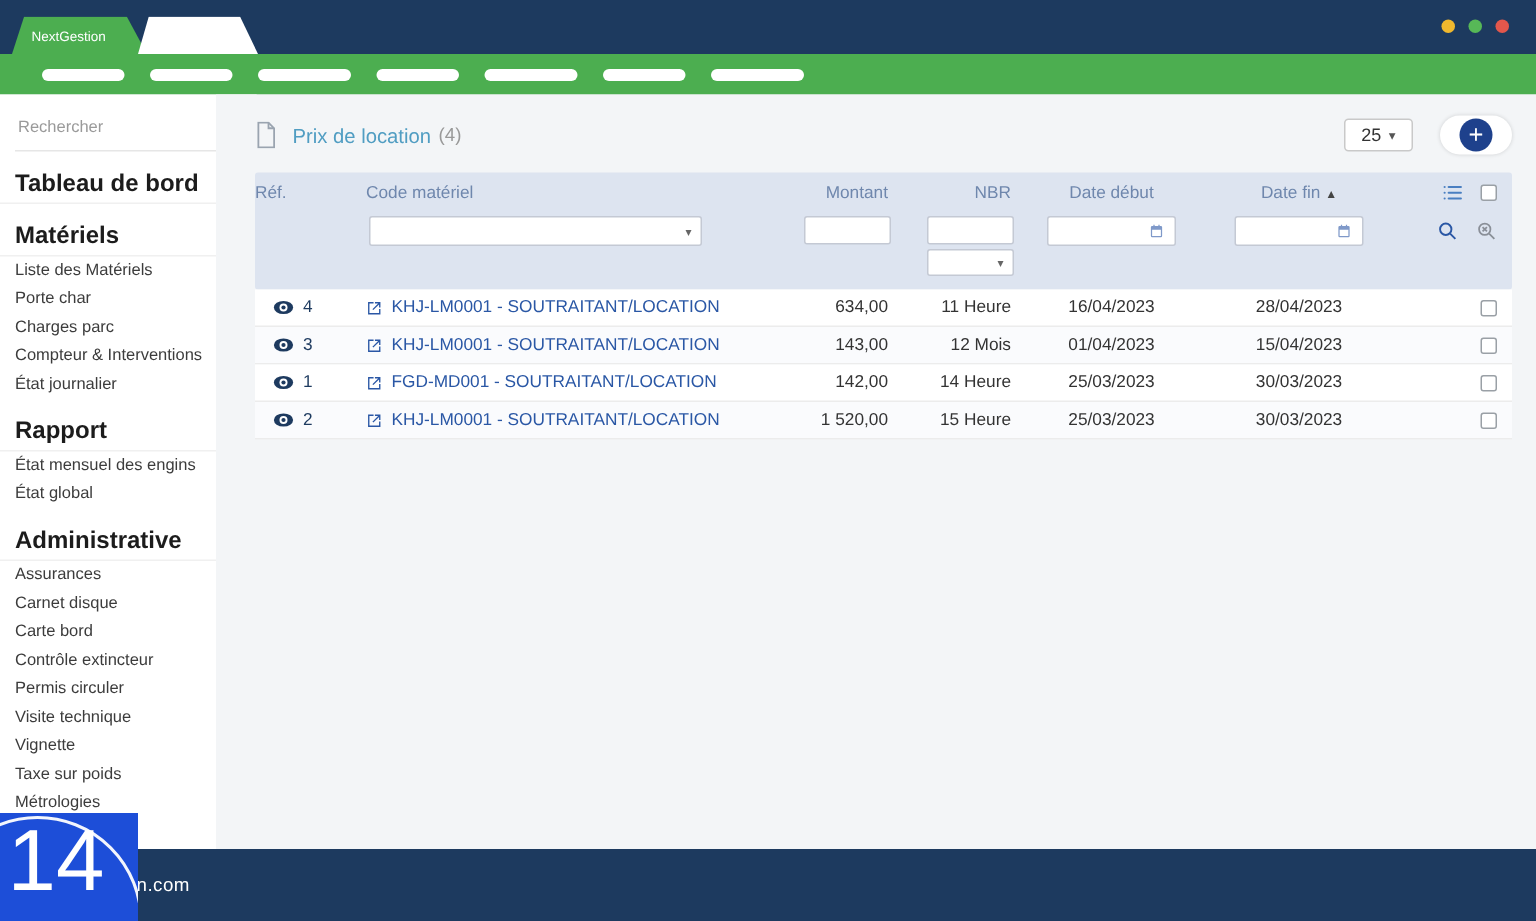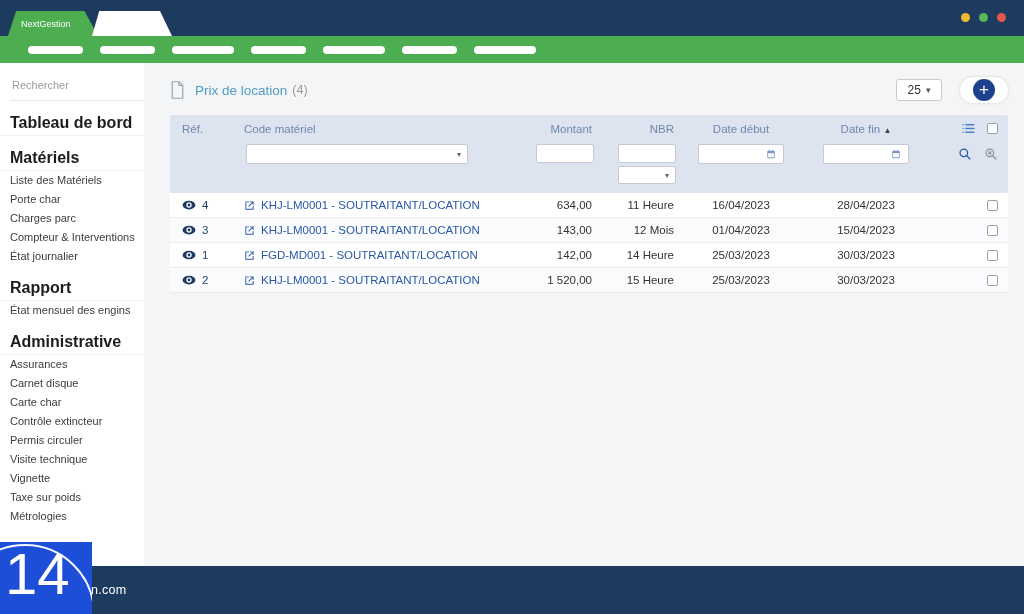--- a/index.html
+++ b/index.html
@@ -43,21 +43,21 @@
   .add-pill { width:48px; height:26px; background:#fff; border-radius:13px; display:flex; align-items:center;
               justify-content:center; box-shadow:0 0 3px rgba(0,0,0,.15); }
   .add-btn { width:22px; height:22px; border-radius:50%; background:#1e418c; color:#fff; display:flex;
              align-items:center; justify-content:center; font-size:17px; line-height:1; cursor:pointer; padding-bottom:2px; }
   
   .table { position:absolute; top:52px; left:26px; right:16px; }
   .t-grid { display:grid; grid-template-columns: 74px 238px 118px 82px 118px 132px 1fr; align-items:center; }
   .header-strip { background:#dde4f0; border-radius:2px; }
   .header-row { height:27px; }
   .th { font-size:11.5px; color:#6f87ad; cursor:pointer; }
-  .c-ref { padding-left:12px; }
+  .c-ref { }
   .c-montant { text-align:right; padding-right:8px; }
   .c-nbr { text-align:right; padding-right:8px; }
   .c-date { text-align:center; }
   .c-act { display:flex; align-items:center; justify-content:flex-end; gap:12px; padding-right:10px; }
   .sort { color:#444; font-size:8px; }
   .cbx { width:11px; height:11px; border:1px solid #9aa0a6; background:#fff; border-radius:2px; display:inline-block; cursor:pointer; }
   .filter-row { padding:2px 0 9px; align-items:start; }
   .fcell { display:flex; }
   .fcell.right { justify-content:flex-end; padding-right:6px; }
   .fcell.center { justify-content:center; }
@@ -118,24 +118,25 @@
   <div>
       <div class="sb-heading">Tableau de bord</div>
       <div class="sb-heading">Matériels</div>
       <div class="sb-item">Liste des Matériels</div>
       <div class="sb-item">Porte char</div>
       <div class="sb-item">Charges parc</div>
       <div class="sb-item">Compteur &amp; Interventions</div>
       <div class="sb-item">État journalier</div>
       <div class="sb-heading">Rapport</div>
       <div class="sb-item">État mensuel des engins</div>
+      <div class="sb-item">État global</div>
       <div class="sb-heading">Administrative</div>
       <div class="sb-item">Assurances</div>
       <div class="sb-item">Carnet disque</div>
-      <div class="sb-item">Carte char</div>
+      <div class="sb-item">Carte bord</div>
       <div class="sb-item">Contrôle extincteur</div>
       <div class="sb-item">Permis circuler</div>
       <div class="sb-item">Visite technique</div>
       <div class="sb-item">Vignette</div>
       <div class="sb-item">Taxe sur poids</div>
       <div class="sb-item">Métrologies</div>
     </div>
 </div>
 
 <div class="main">

